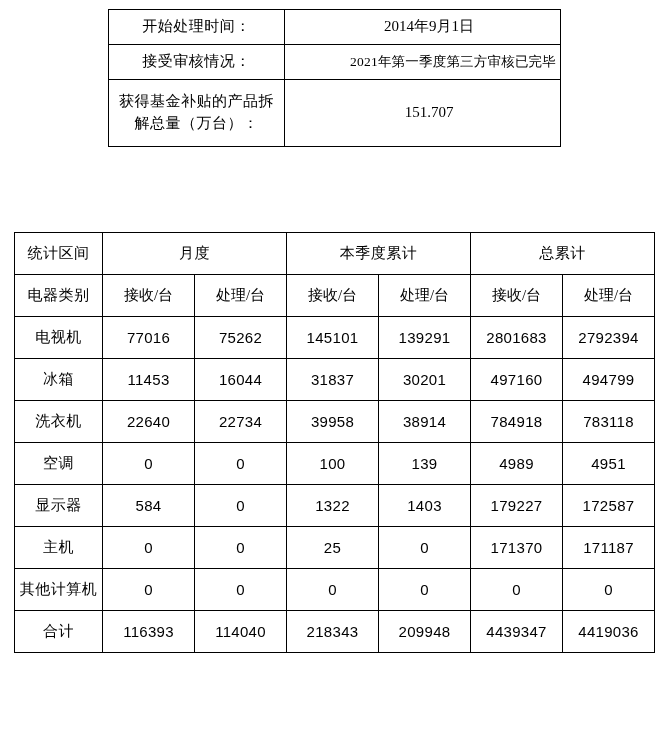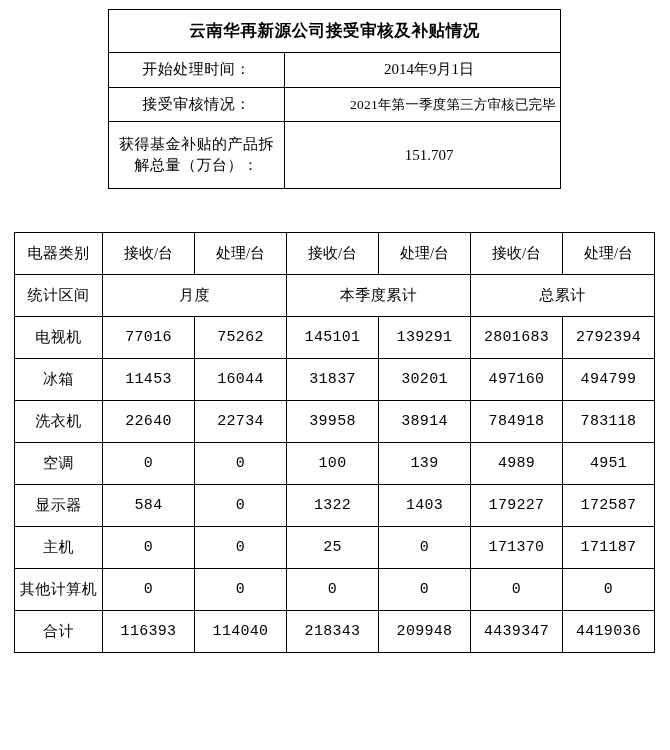--- a/index.html
+++ b/index.html
@@ -78,43 +78,40 @@
     padding-left: 10px !important;
     letter-spacing: 0.5px;
   }
   td.grp-label {
     letter-spacing: 0.5px;
   }
   td.row-label {
     letter-spacing: 0.5px;
   }
   td.num {
-    font-family: Liberation Mono, monospace;
+    font-family: Liberation Sans, sans-serif;
     font-size: 15px;
     letter-spacing: 0.3px;
   }
   td.two-line {
     line-height: 1.3;
     font-size: 14.5px;
   }
 </style>
 </head>
 <body>
 
 <div id="top-table-wrap">
   <table class="doc-table">
     <colgroup>
       <col style="width:176px">
       <col style="width:276px">
     </colgroup>
     <tbody>
       <tr>
-        <td class="title-cell" colspan="2">云南华再新源公司接受审核及补贴情况</td>
-      </tr>
-      <tr>
         <td class="label-cell">开始处理时间：</td>
         <td class="value-cell">2014年9月1日</td>
       </tr>
       <tr>
         <td class="label-cell">接受审核情况：</td>
         <td class="value-cell value-small">2021年第一季度第三方审核已完毕</td>
       </tr>
       <tr>
         <td class="label-cell tall">获得基金补贴的产品拆解总量（万台）：</td>
         <td class="value-cell tall">151.707</td>
@@ -128,35 +125,35 @@
     <colgroup>
       <col style="width:88px">
       <col style="width:92px">
       <col style="width:92px">
       <col style="width:92px">
       <col style="width:92px">
       <col style="width:92px">
       <col style="width:92px">
     </colgroup>
     <tbody>
+      <tr>
+        <td class="grp-label">统计区间</td>
+        <td class="grp-label" colspan="2">月度</td>
+        <td class="grp-label" colspan="2">本季度累计</td>
+        <td class="grp-label" colspan="2">总累计</td>
+      </tr>
       <tr>
         <td class="grp-label">电器类别</td>
         <td>接收/台</td>
         <td>处理/台</td>
         <td>接收/台</td>
         <td>处理/台</td>
         <td>接收/台</td>
         <td>处理/台</td>
       </tr>
-      <tr>
-        <td class="grp-label">统计区间</td>
-        <td class="grp-label" colspan="2">月度</td>
-        <td class="grp-label" colspan="2">本季度累计</td>
-        <td class="grp-label" colspan="2">总累计</td>
-      </tr>
 
       <tr>
         <td class="row-label">电视机</td>
         <td class="num">77016</td>
         <td class="num">75262</td>
         <td class="num">145101</td>
         <td class="num">139291</td>
         <td class="num">2801683</td>
         <td class="num">2792394</td>
       </tr>

